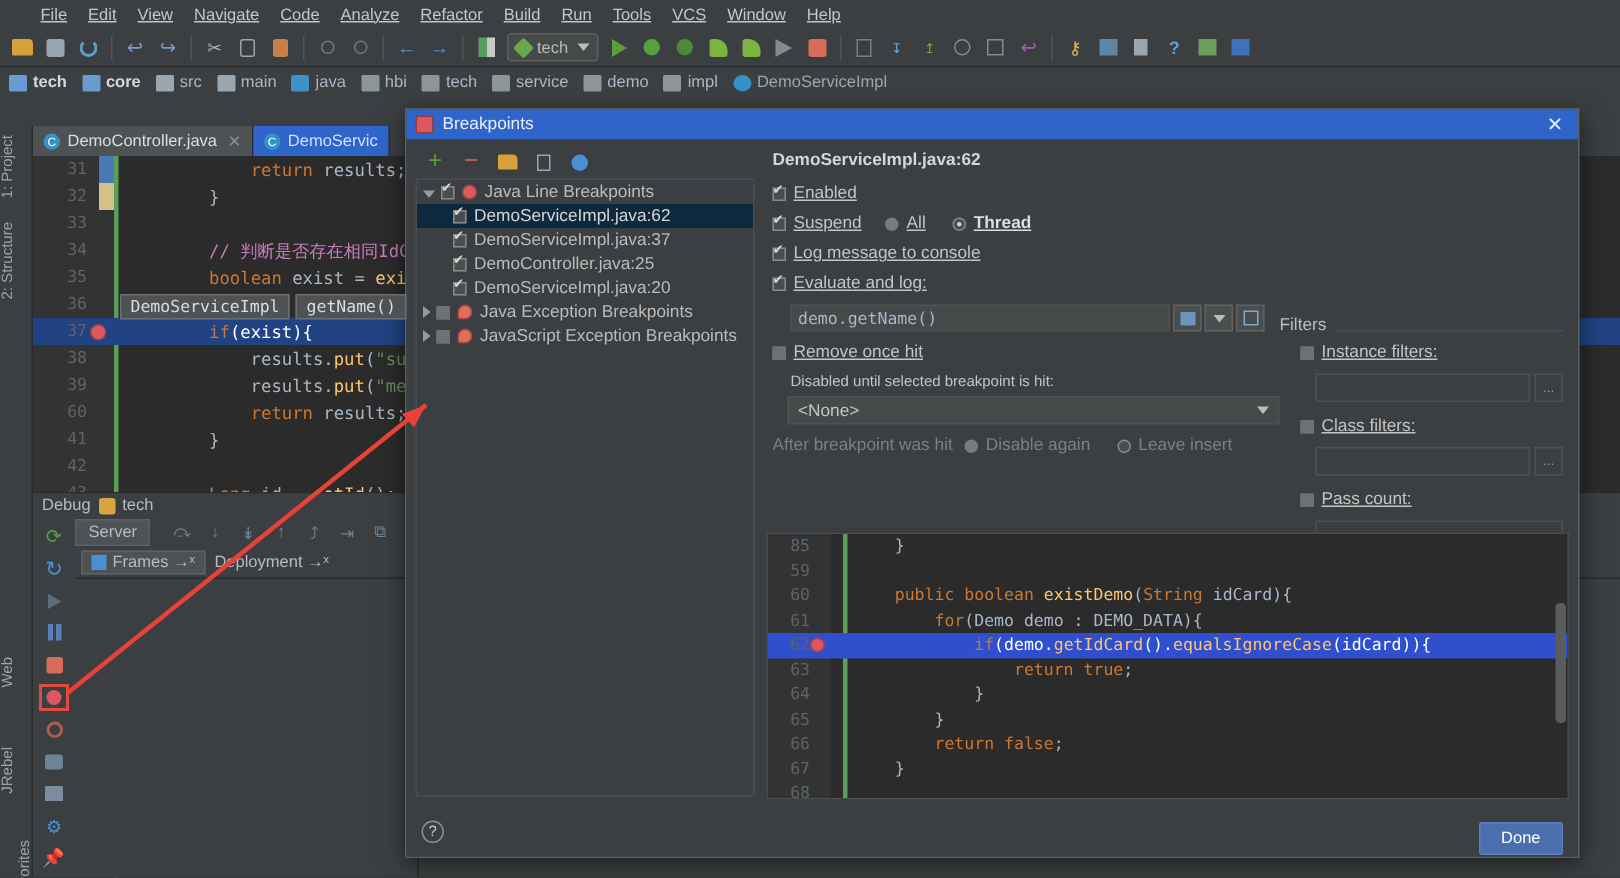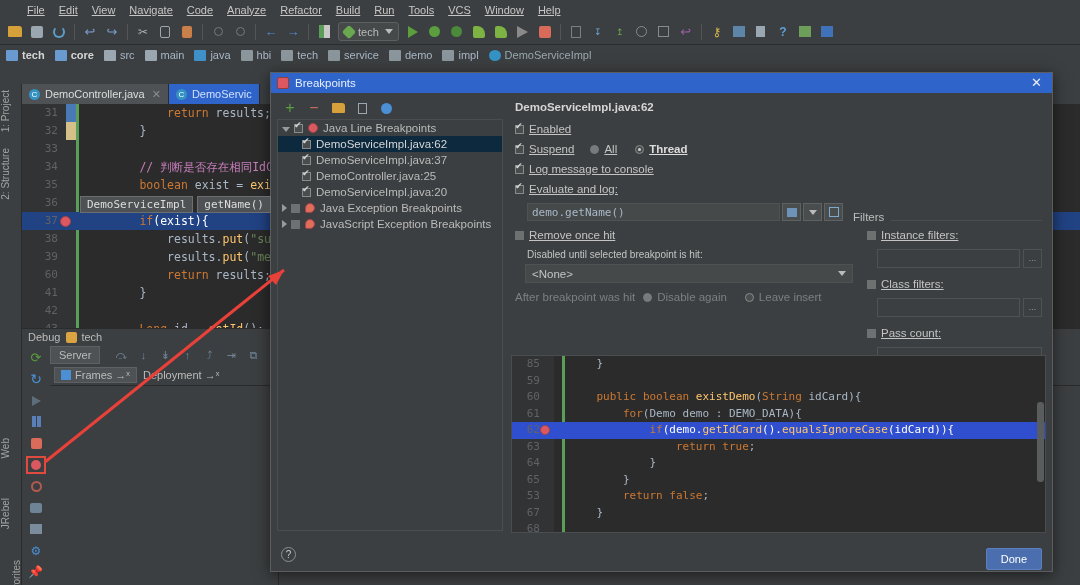--- a/index.html
+++ b/index.html
@@ -730,21 +730,21 @@
         <div class="pv-green"></div>
         <div id="preview-lines">
             <div class="pvln"><span class="n">85</span><span class="c">    }</span></div>
             <div class="pvln"><span class="n">59</span><span class="c"></span></div>
             <div class="pvln"><span class="n">60</span><span class="c">    <span class="kw">public</span> <span class="kw">boolean</span> <span class="fn">existDemo</span>(<span class="kw">String</span> idCard){</span></div>
             <div class="pvln"><span class="n">61</span><span class="c">        <span class="kw">for</span>(Demo demo : DEMO_DATA){</span></div>
             <div class="pvln hl"><span class="n">62</span><span class="pvbp"></span><span class="c">            <span class="kw">if</span>(demo.<span class="fn">getIdCard</span>().<span class="fn">equalsIgnoreCase</span>(idCard)){</span></div>
             <div class="pvln"><span class="n">63</span><span class="c">                <span class="kw">return</span> <span class="kw">true</span>;</span></div>
             <div class="pvln"><span class="n">64</span><span class="c">            }</span></div>
             <div class="pvln"><span class="n">65</span><span class="c">        }</span></div>
-            <div class="pvln"><span class="n">53</span><span class="c">        <span class="kw">return</span> <span class="kw">false</span>;</span></div>
+            <div class="pvln"><span class="n">66</span><span class="c">        <span class="kw">return</span> <span class="kw">false</span>;</span></div>
             <div class="pvln"><span class="n">67</span><span class="c">    }</span></div>
             <div class="pvln"><span class="n">68</span><span class="c"></span></div>
           </div>
         <div class="pv-scroll"></div>
       </div>
 
     </div>
 
     <div class="dlg-foot">
       <div class="helpbtn">?</div>

